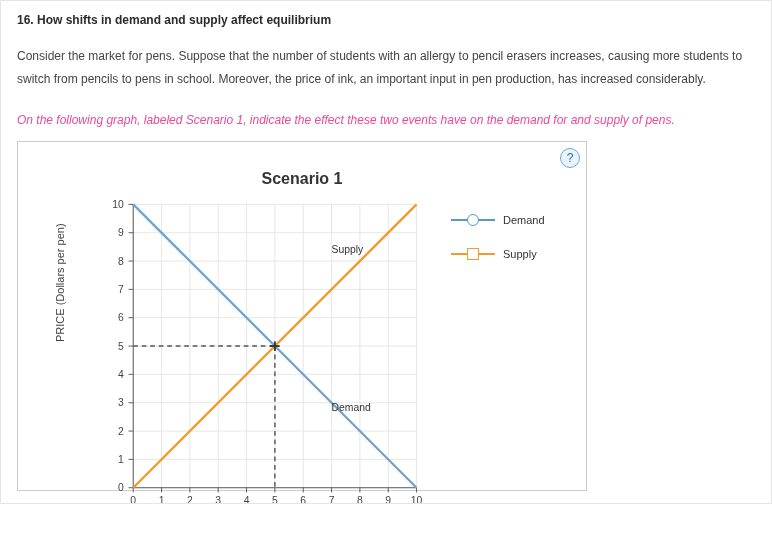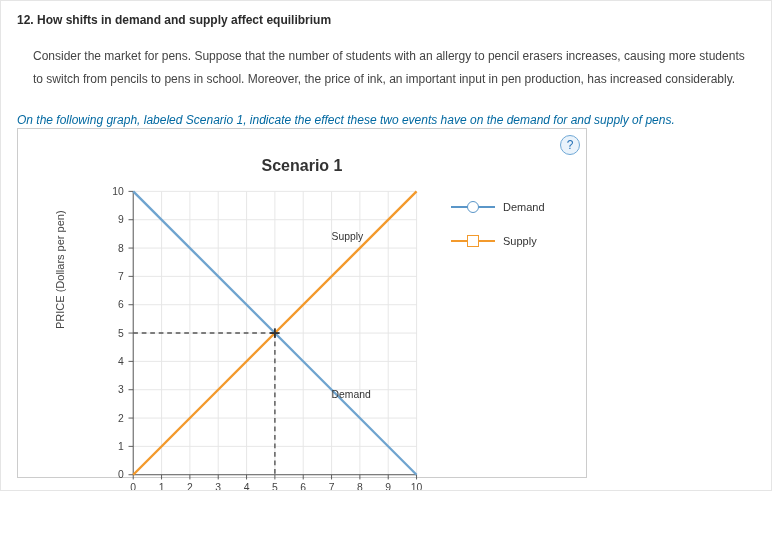--- a/index.html
+++ b/index.html
@@ -15,26 +15,25 @@
   }
   .q-title {
     font-weight: bold;
     color: #2b2b2b;
     margin: 0 0 18px;
   }
   .q-body {
     color: #444;
     line-height: 1.9;
     margin-bottom: 22px;
-    margin-left: 16px;
   }
   .q-instruction {
     font-style: italic;
-    color: #0369a1;
-    margin-bottom: 1px;
+    color: #ec4899;
+    margin-bottom: 14px;
   }
   .graph-panel {
     border: 1px solid #ccc;
     width: 570px;
     height: 350px;
     position: relative;
     background: #fff;
   }
   .help-btn {
     position: absolute;
@@ -120,21 +119,21 @@
   .axis-line { stroke: #555; stroke-width: 1; }
   .axis-tick { stroke: #555; stroke-width: 1; }
   .demand-line { stroke: #6fa4cf; stroke-width: 2.5; fill:none; }
   .supply-line { stroke: #f3992b; stroke-width: 2.5; fill:none; }
   .dashed-line { stroke: #555; stroke-width: 1.5; stroke-dasharray: 5 4; fill:none; }
   .curve-label { font-size: 11px; fill: #333; }
 </style>
 </head>
 <body>
 
-<div class="q-title">12. How shifts in demand and supply affect equilibrium</div>
+<div class="q-title">16. How shifts in demand and supply affect equilibrium</div>
 <div class="q-body">Consider the market for pens. Suppose that the number of students with an allergy to pencil erasers increases, causing more students to switch from pencils to pens in school. Moreover, the price of ink, an important input in pen production, has increased considerably.</div>
 <div class="q-instruction">On the following graph, labeled Scenario 1, indicate the effect these two events have on the demand for and supply of pens.</div>
 
 <div class="graph-panel">
   <div class="help-btn">?</div>
   <div class="chart-title">Scenario 1</div>
 
   <div class="y-axis-label">PRICE (Dollars per pen)</div>
 
   <div class="plot">

